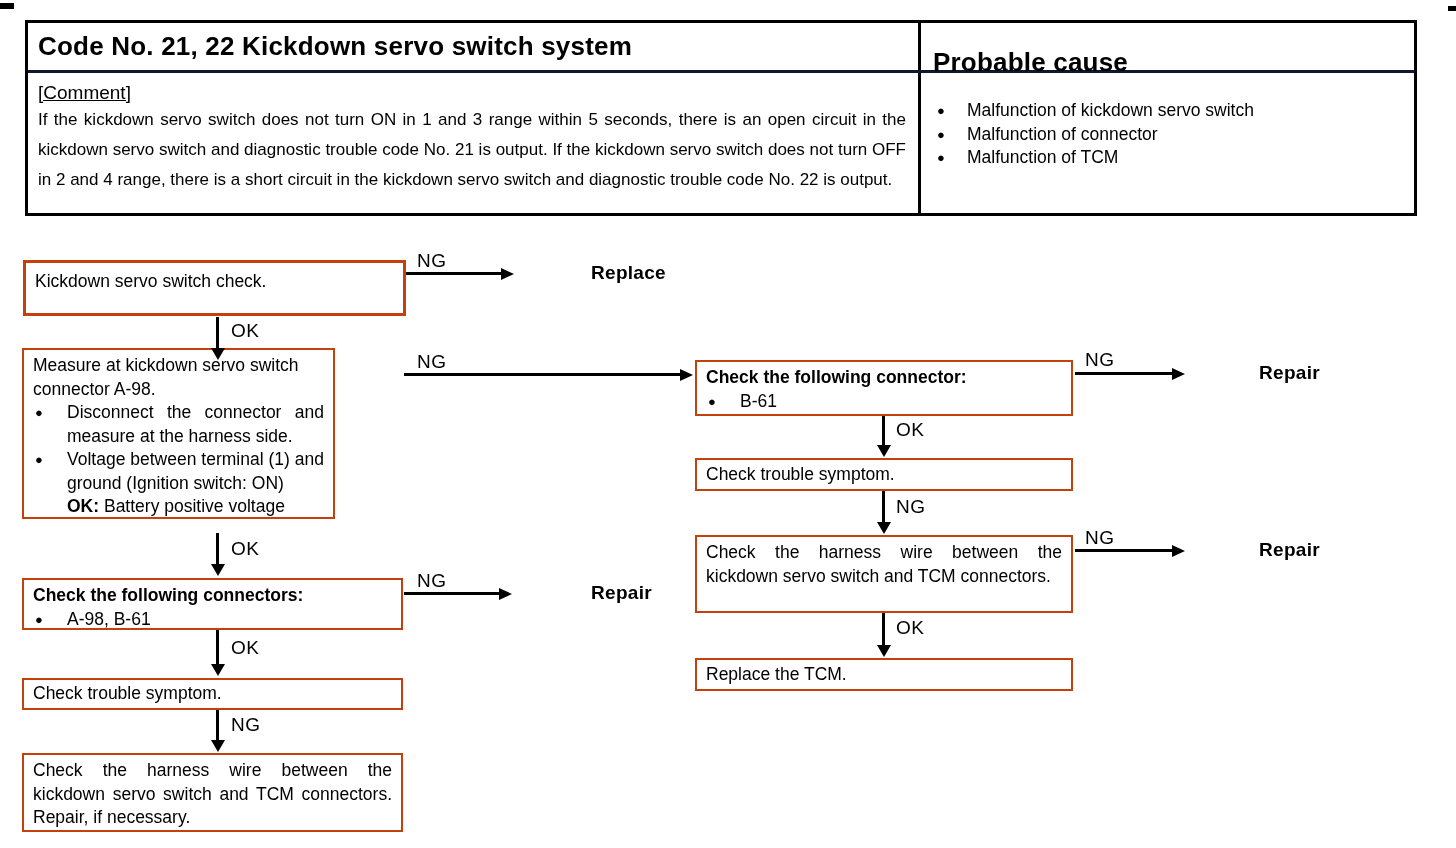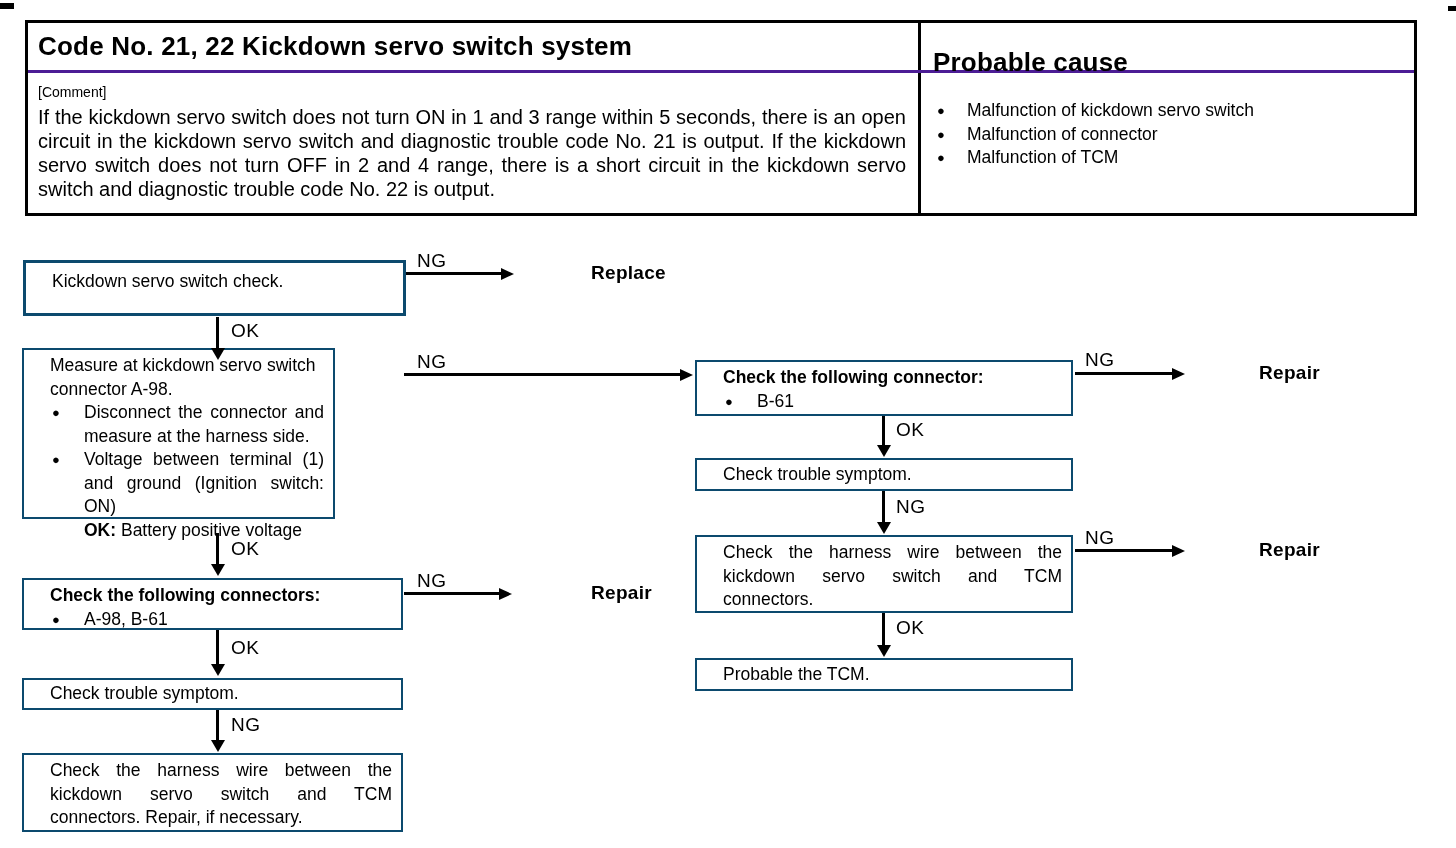--- a/index.html
+++ b/index.html
@@ -14,37 +14,37 @@
   }
 
   
   .info-table {
     position:absolute; left:25px; top:20px;
     width:1392px; height:196px;
     border:3px solid #000;
     display:flex; flex-direction:column;
   }
   .it-row { display:flex; flex:0 0 auto; }
-  .it-row.hdr { height:50px; border-bottom:3px solid #4c1d95; }
+  .it-row.hdr { height:50px; border-bottom:3px solid #0f172a; }
   .it-row.bdy { flex:1 1 auto; }
   .cell-l { width:893px; border-right:3px solid #000; padding:8px 12px 6px 10px; }
   .cell-r { flex:1; padding:24px 12px 6px 12px; }
   .tbl-title { font-size:26px; font-weight:bold; letter-spacing:0.2px; }
-  .comment-label { font-size:14px; line-height:23.5px; }
-  .comment-text { font-size:20px; line-height:24px; text-align:justify; }
+  .comment-label { font-size:19px; line-height:23.5px;text-decoration:underline; }
+  .comment-text { font-size:17px; line-height:30px; text-align:justify; }
   .causes { list-style:none; margin-top:2px; }
   .causes li { display:flex; font-size:17.5px; line-height:23.5px; }
   .causes .blt { width:34px; font-size:13px; padding-left:4px; }
 
   
   .fbox {
     position:absolute; background:#fff;
-    border:2px solid #0c4a6e;
+    border:2px solid #c2410c;
     font-size:17.5px; line-height:23.5px;
-    padding:4px 9px 4px 26px;
+    padding:4px 9px 4px 9px;
   }
   .fbox.thick { border-width:3px; }
   .fbox .b-title { font-weight:bold; }
   .fbox .bullet-row { display:flex; }
   .fbox .bullet-row .blt { width:34px; font-size:13px; padding-left:2px; flex:0 0 auto; }
   .fbox .ok-line { padding-left:34px; }
   .fbox .jst { text-align:justify; }
   .bold { font-weight:bold; }
 
   
@@ -155,21 +155,21 @@
 
   <div class="fbox" style="left:695px;top:458px;width:378px;height:33px;padding-top:3px;">
     <span>Check trouble symptom.</span>
   </div>
 
   <div class="fbox" style="left:695px;top:535px;width:378px;height:78px;">
     <div class="jst">Check the harness wire between the kickdown servo switch and TCM connectors.</div>
   </div>
 
   <div class="fbox" style="left:695px;top:658px;width:378px;height:33px;padding-top:3px;">
-    <span>Probable the TCM.</span>
+    <span>Replace the TCM.</span>
   </div>
 
   <div class="harrow" style="left:406px;top:272px;width:95px;"></div>
   <span class="flabel" style="left:417px;top:250px;">NG</span>
   <span class="term" style="left:543px;top:262px;">Replace</span>
 
   <div class="harrow" style="left:404px;top:373px;width:276px;"></div>
   <span class="flabel" style="left:417px;top:351px;">NG</span>
 
   <div class="harrow" style="left:404px;top:592px;width:95px;"></div>

